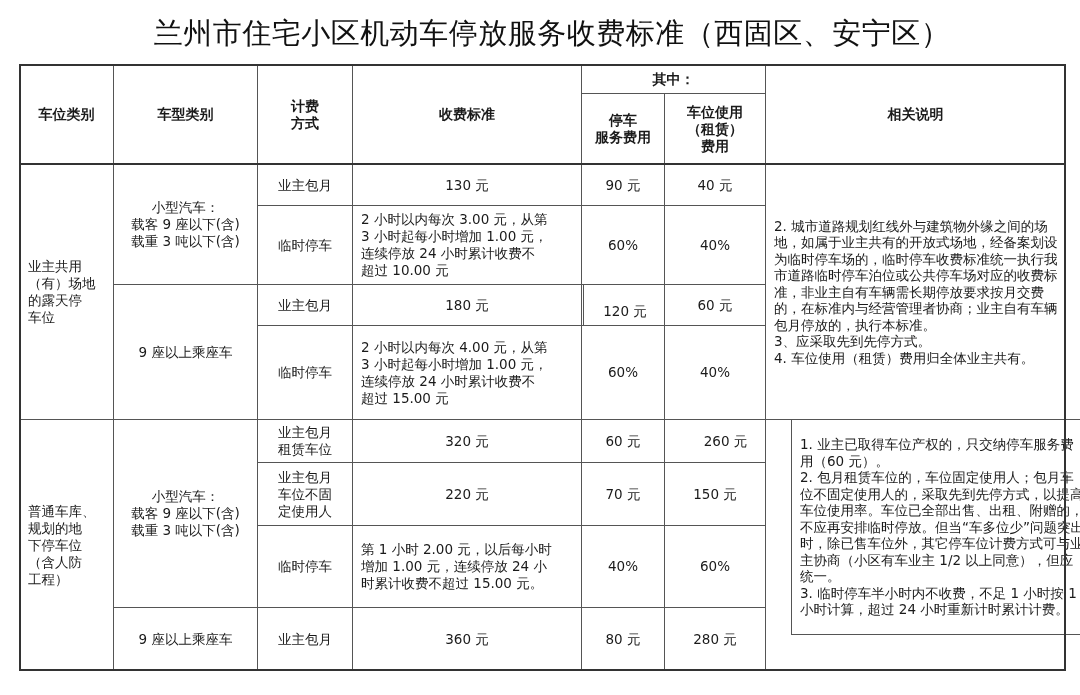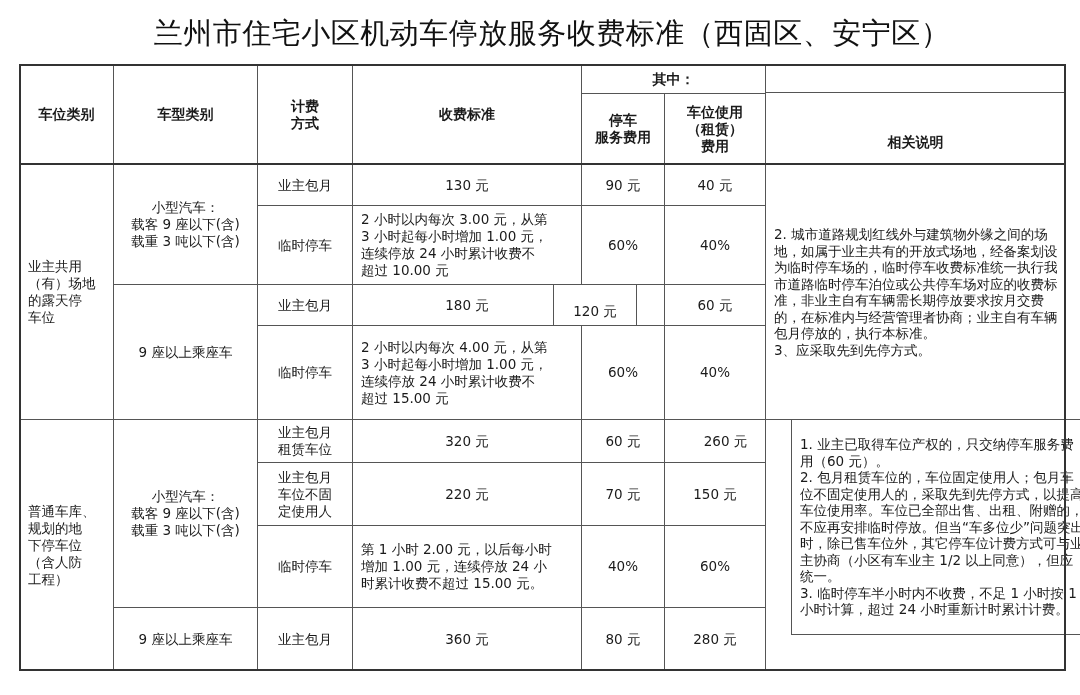--- a/index.html
+++ b/index.html
@@ -46,21 +46,21 @@
     </div>
   <div class="cell h" style="left:581px;top:93px;width:84px;height:72px;">
       <span>停车
 服务费用</span>
     </div>
   <div class="cell h" style="left:664px;top:93px;width:102px;height:72px;">
       <span>车位使用
 （租赁）
 费用</span>
     </div>
-  <div class="cell h" style="left:765px;top:64px;width:301px;height:101px;margin-top:28px;">
+  <div class="cell h" style="left:765px;top:64px;width:301px;height:101px;">
       <span>相关说明</span>
     </div>
 
   <div class="cell left" style="left:19px;top:164px;width:95px;height:256px;">
       <span>业主共用
 （有）场地
 的露天停
 车位</span>
     </div>
   <div class="cell" style="left:113px;top:164px;width:145px;height:121px;">
@@ -100,21 +100,21 @@
   <div class="cell" style="left:664px;top:205px;width:102px;height:80px;">
       <span>40%</span>
     </div>
 
   <div class="cell" style="left:257px;top:284px;width:96px;height:42px;">
       <span>业主包月</span>
     </div>
   <div class="cell" style="left:352px;top:284px;width:230px;height:42px;">
       <span>180 元</span>
     </div>
-  <div class="cell" style="left:553px;top:284px;width:84px;height:54px;text-align:right;">
+  <div class="cell" style="left:583px;top:284px;width:84px;height:54px;text-align:right;">
       <span>120 元</span>
     </div>
   <div class="cell" style="left:664px;top:284px;width:102px;height:42px;">
       <span>60 元</span>
     </div>
 
   <div class="cell" style="left:257px;top:325px;width:96px;height:95px;">
       <span>临时停车</span>
     </div>
   <div class="cell left" style="left:352px;top:325px;width:230px;height:95px;">
@@ -127,20 +127,21 @@
       <span>60%</span>
     </div>
   <div class="cell" style="left:664px;top:325px;width:102px;height:95px;">
       <span>40%</span>
     </div>
 
   <div class="cell notes" style="left:765px;top:164px;width:301px;height:256px;">
     <div>
       <span class="n">2. 城市道路规划红线外与建筑物外缘之间的场地，如属于业主共有的开放式场地，经备案划设为临时停车场的，临时停车收费标准统一执行我市道路临时停车泊位或公共停车场对应的收费标准，非业主自有车辆需长期停放要求按月交费的，在标准内与经营管理者协商；业主自有车辆包月停放的，执行本标准。</span>
       <span class="n">3、应采取先到先停方式。</span>
+      <span class="n">4. 车位使用（租赁）费用归全体业主共有。</span>
     </div>
   </div>
 
   <div class="cell left" style="left:19px;top:419px;width:95px;height:252px;">
       <span>普通车库、
 规划的地
 下停车位
 （含人防
 工程）</span>
     </div>

